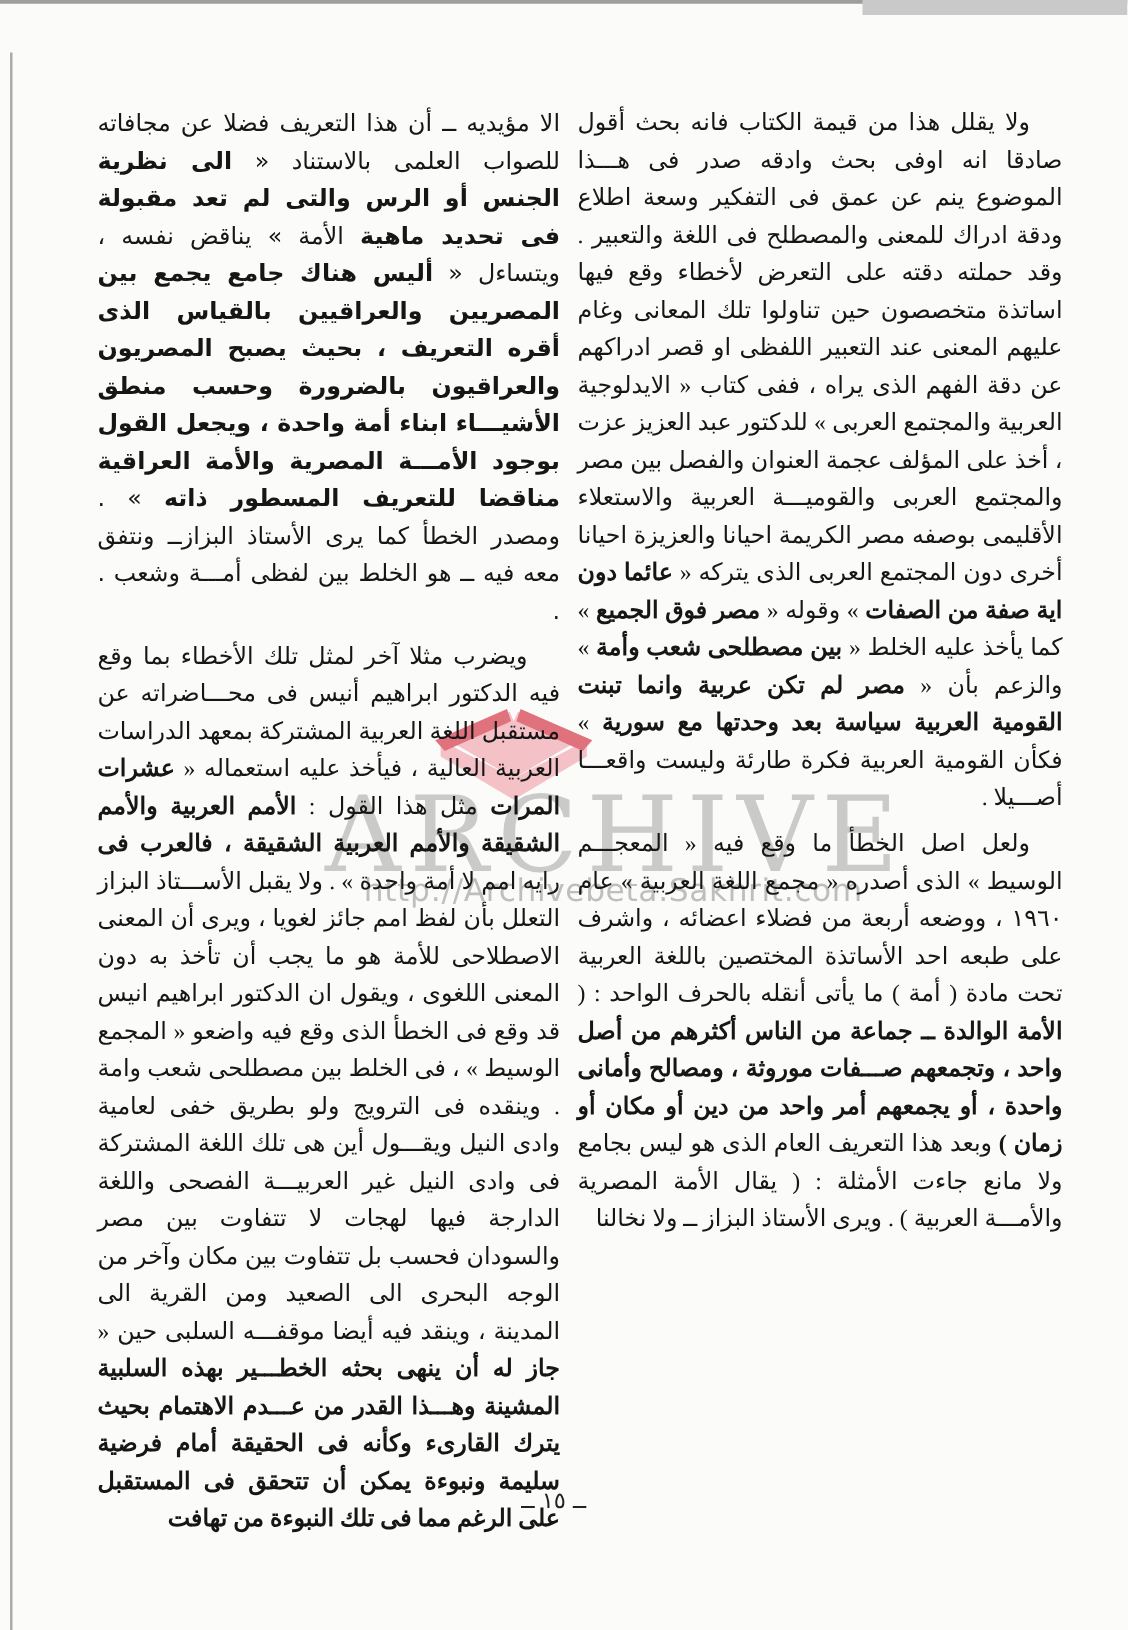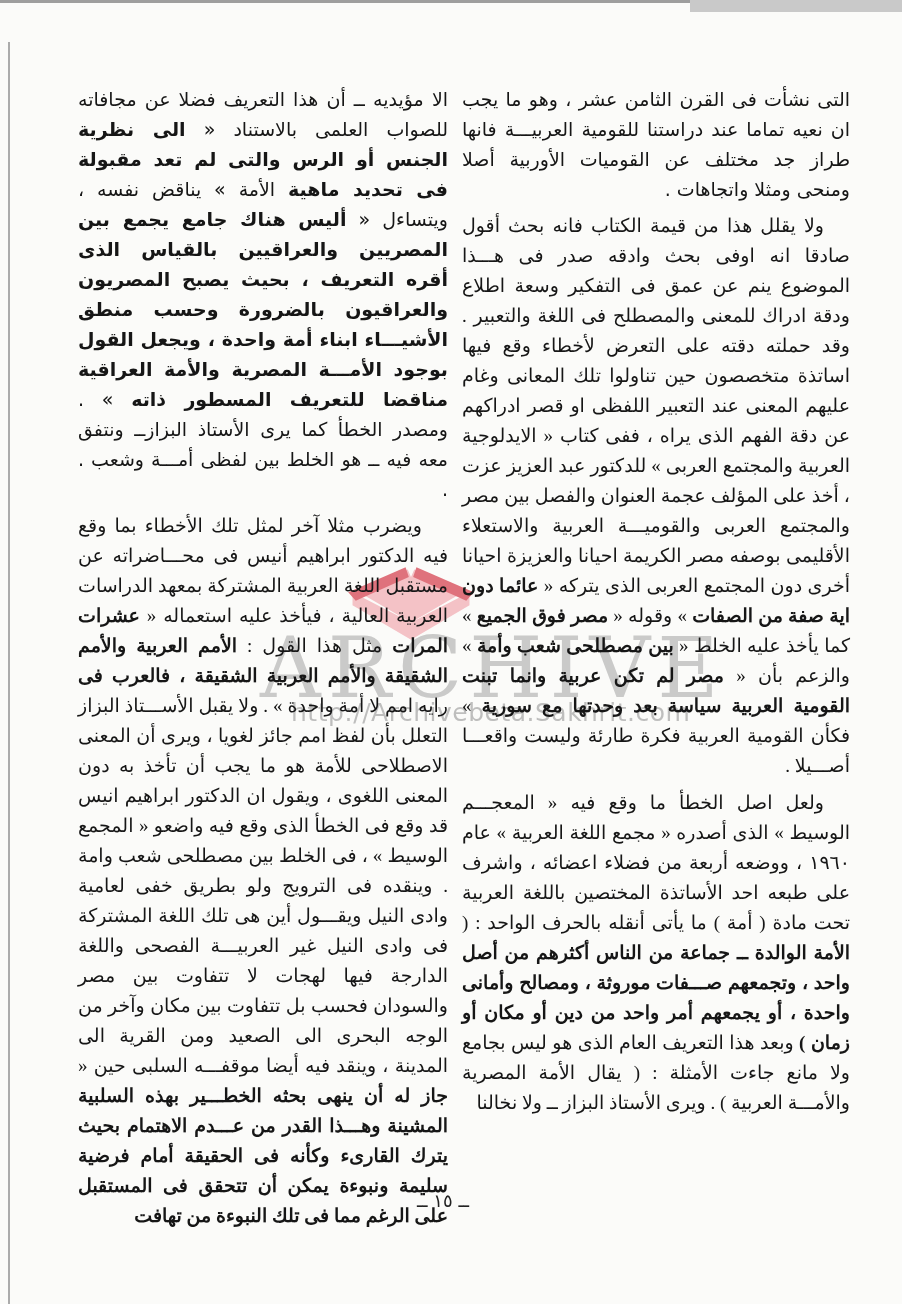--- a/index.html
+++ b/index.html
@@ -62,21 +62,20 @@
       <path d="M60 58 L10 29 L57 9 L60 16 L63 9 L110 29 Z" fill="#f3b4ba"></path>
       <path d="M2 30 L55 7 L58 16 L9 38 Z" fill="#d9515d"></path>
       <path d="M118 30 L65 7 L62 16 L111 38 Z" fill="#d9515d"></path>
     </svg>
     <div class="wm-title" style="color: rgb(154, 154, 154);">ARCHIVE</div>
     <div class="wm-url" style="color: rgb(154, 154, 154);">http://Archivebeta.Sakhrit.com</div>
   </div>
 
   <div class="columns">
     <div class="col col-right">
-        <p class="para"><span class="run">التى نشأت فى القرن الثامن عشر ، وهو ما يجب ان نعيه تماما عند دراستنا للقومية العربيـــة فانها طراز جد مختلف عن القوميات الأوربية أصلا ومنحى ومثلا واتجاهات .</span></p>
         <p class="para indent"><span class="run">ولا يقلل هذا من قيمة الكتاب فانه بحث أقول صادقا انه اوفى بحث وادقه صدر فى هـــذا الموضوع ينم عن عمق فى التفكير وسعة اطلاع ودقة ادراك للمعنى والمصطلح فى اللغة والتعبير . وقد حملته دقته على التعرض لأخطاء وقع فيها اساتذة متخصصون حين تناولوا تلك المعانى وغام عليهم المعنى عند التعبير اللفظى او قصر ادراكهم عن دقة الفهم الذى يراه ، ففى كتاب « الايدلوجية العربية والمجتمع العربى » للدكتور عبد العزيز عزت ، أخذ على المؤلف عجمة العنوان والفصل بين مصر والمجتمع العربى والقوميـــة العربية والاستعلاء الأقليمى بوصفه مصر الكريمة احيانا والعزيزة احيانا أخرى دون المجتمع العربى الذى يتركه « </span><span class="run bold">عائما دون اية صفة من الصفات</span><span class="run"> » وقوله « </span><span class="run bold">مصر فوق الجميع</span><span class="run"> » كما يأخذ عليه الخلط « </span><span class="run bold">بين مصطلحى شعب وأمة</span><span class="run"> » والزعم بأن « </span><span class="run bold">مصر لم تكن عربية وانما تبنت القومية العربية سياسة بعد وحدتها مع سورية</span><span class="run"> » فكأن القومية العربية فكرة طارئة وليست واقعـــا أصـــيلا .</span></p>
         <p class="para indent"><span class="run">ولعل اصل الخطأ ما وقع فيه « المعجـــم الوسيط » الذى أصدره « مجمع اللغة العربية » عام ١٩٦٠ ، ووضعه أربعة من فضلاء اعضائه ، واشرف على طبعه احد الأساتذة المختصين باللغة العربية تحت مادة ( أمة ) ما يأتى أنقله بالحرف الواحد : ( </span><span class="run bold">الأمة الوالدة ــ جماعة من الناس أكثرهم من أصل واحد ، وتجمعهم صـــفات موروثة ، ومصالح وأمانى واحدة ، أو يجمعهم أمر واحد من دين أو مكان أو زمان )</span><span class="run"> وبعد هذا التعريف العام الذى هو ليس بجامع ولا مانع جاءت الأمثلة : ( يقال الأمة المصرية والأمـــة العربية ) . ويرى الأستاذ البزاز ــ ولا نخالنا</span></p>
       </div>
     <div class="col col-left">
         <p class="para"><span class="run">الا مؤيديه ــ أن هذا التعريف فضلا عن مجافاته للصواب العلمى بالاستناد « </span><span class="run bold">الى نظرية الجنس أو الرس والتى لم تعد مقبولة فى تحديد ماهية</span><span class="run"> الأمة » يناقض نفسه ، ويتساءل « </span><span class="run bold">أليس هناك جامع يجمع بين المصريين والعراقيين بالقياس الذى أقره التعريف ، بحيث يصبح المصريون والعراقيون بالضرورة وحسب منطق الأشيـــاء ابناء أمة واحدة ، ويجعل القول بوجود الأمـــة المصرية والأمة العراقية مناقضا للتعريف المسطور ذاته</span><span class="run"> » . ومصدر الخطأ كما يرى الأستاذ البزازــ ونتفق معه فيه ــ هو الخلط بين لفظى أمـــة وشعب . .</span></p>
         <p class="para indent"><span class="run">ويضرب مثلا آخر لمثل تلك الأخطاء بما وقع فيه الدكتور ابراهيم أنيس فى محـــاضراته عن مستقبل اللغة العربية المشتركة بمعهد الدراسات العربية العالية ، فيأخذ عليه استعماله « </span><span class="run bold">عشرات المرات</span><span class="run"> مثل هذا القول : </span><span class="run bold">الأمم العربية والأمم الشقيقة والأمم العربية الشقيقة ، فالعرب فى</span><span class="run"> رايه امم لا أمة واحدة » . ولا يقبل الأســـتاذ البزاز التعلل بأن لفظ امم جائز لغويا ، ويرى أن المعنى الاصطلاحى للأمة هو ما يجب أن تأخذ به دون المعنى اللغوى ، ويقول ان الدكتور ابراهيم انيس قد وقع فى الخطأ الذى وقع فيه واضعو « المجمع الوسيط » ، فى الخلط بين مصطلحى شعب وامة . وينقده فى الترويج ولو بطريق خفى لعامية وادى النيل ويقـــول أين هى تلك اللغة المشتركة فى وادى النيل غير العربيـــة الفصحى واللغة الدارجة فيها لهجات لا تتفاوت بين مصر والسودان فحسب بل تتفاوت بين مكان وآخر من الوجه البحرى الى الصعيد ومن القرية الى المدينة ، وينقد فيه أيضا موقفـــه السلبى حين « </span><span class="run bold">جاز له أن ينهى بحثه الخطـــير بهذه السلبية المشينة وهـــذا القدر من عـــدم الاهتمام بحيث يترك القارىء وكأنه فى الحقيقة أمام فرضية سليمة ونبوءة يمكن أن تتحقق فى المستقبل على الرغم مما فى تلك النبوءة من تهافت</span></p>
       </div>
   </div>
 
   <div class="page-number">ــ  ١٥  ــ</div>

